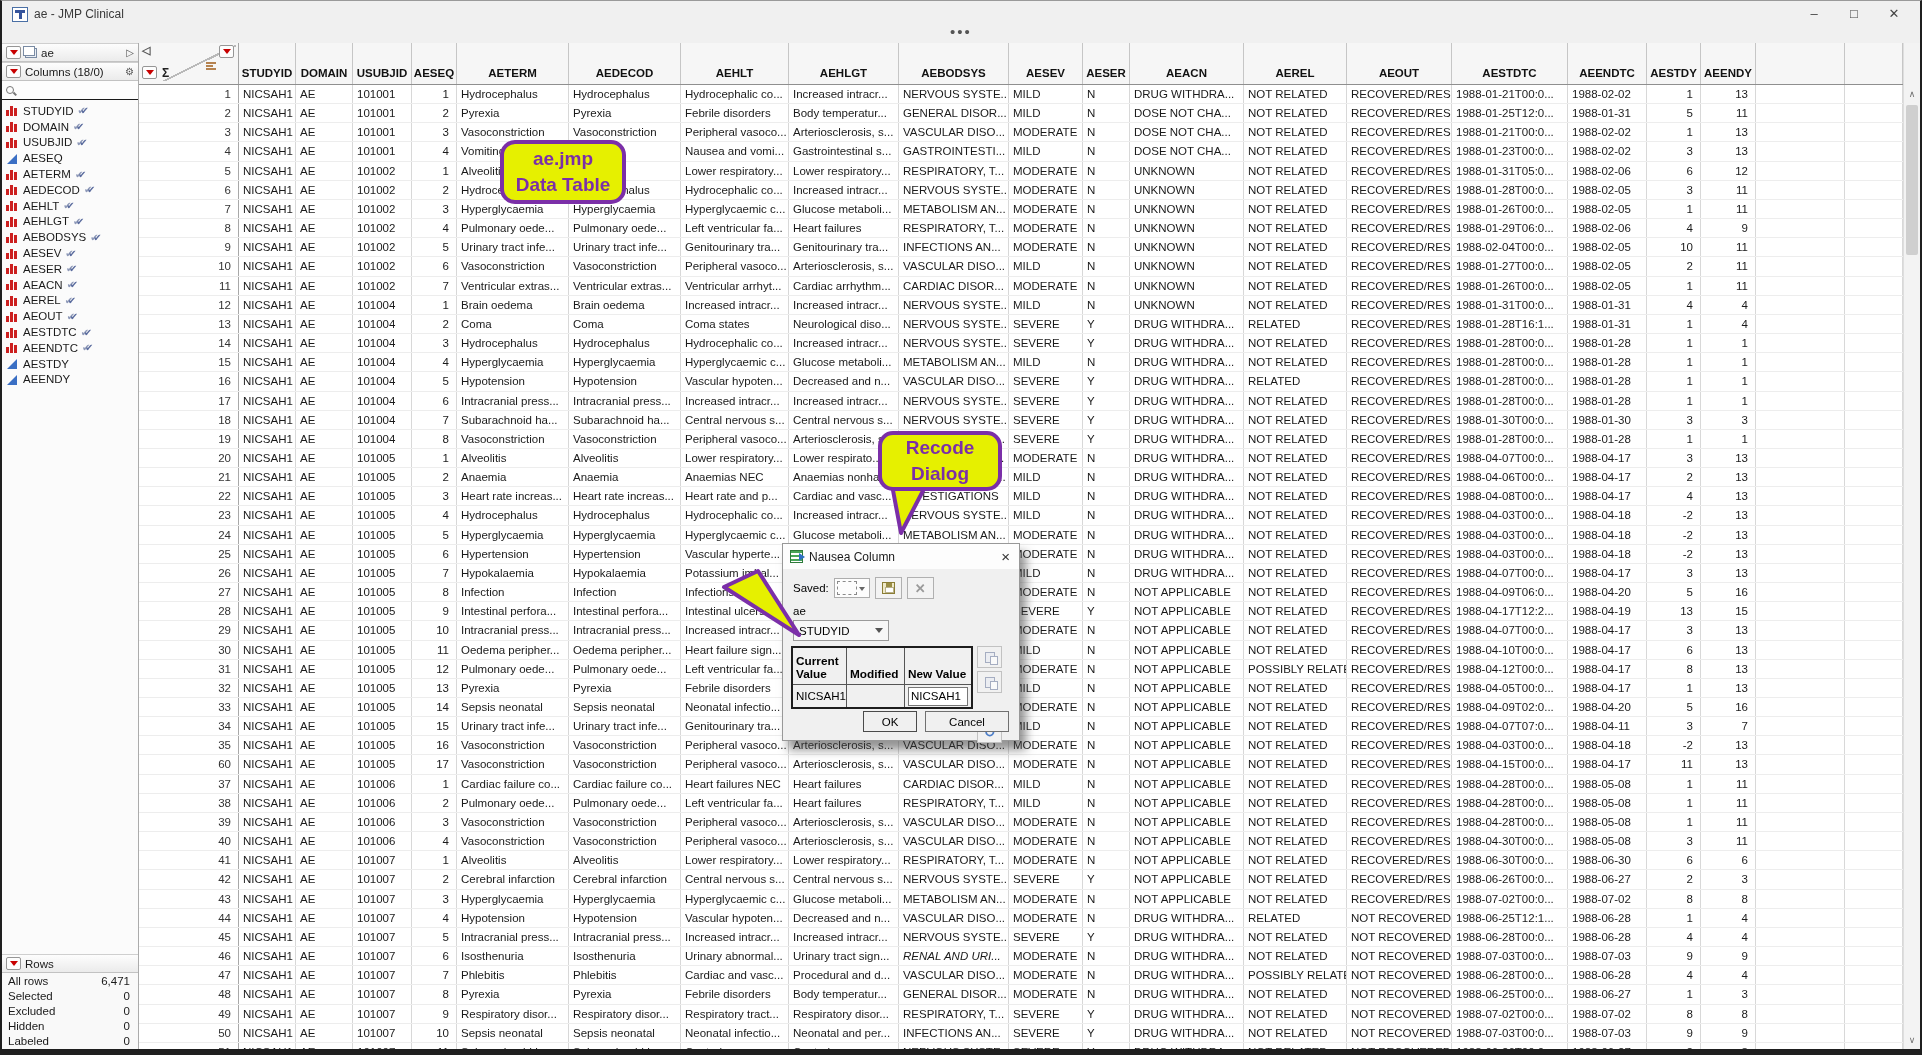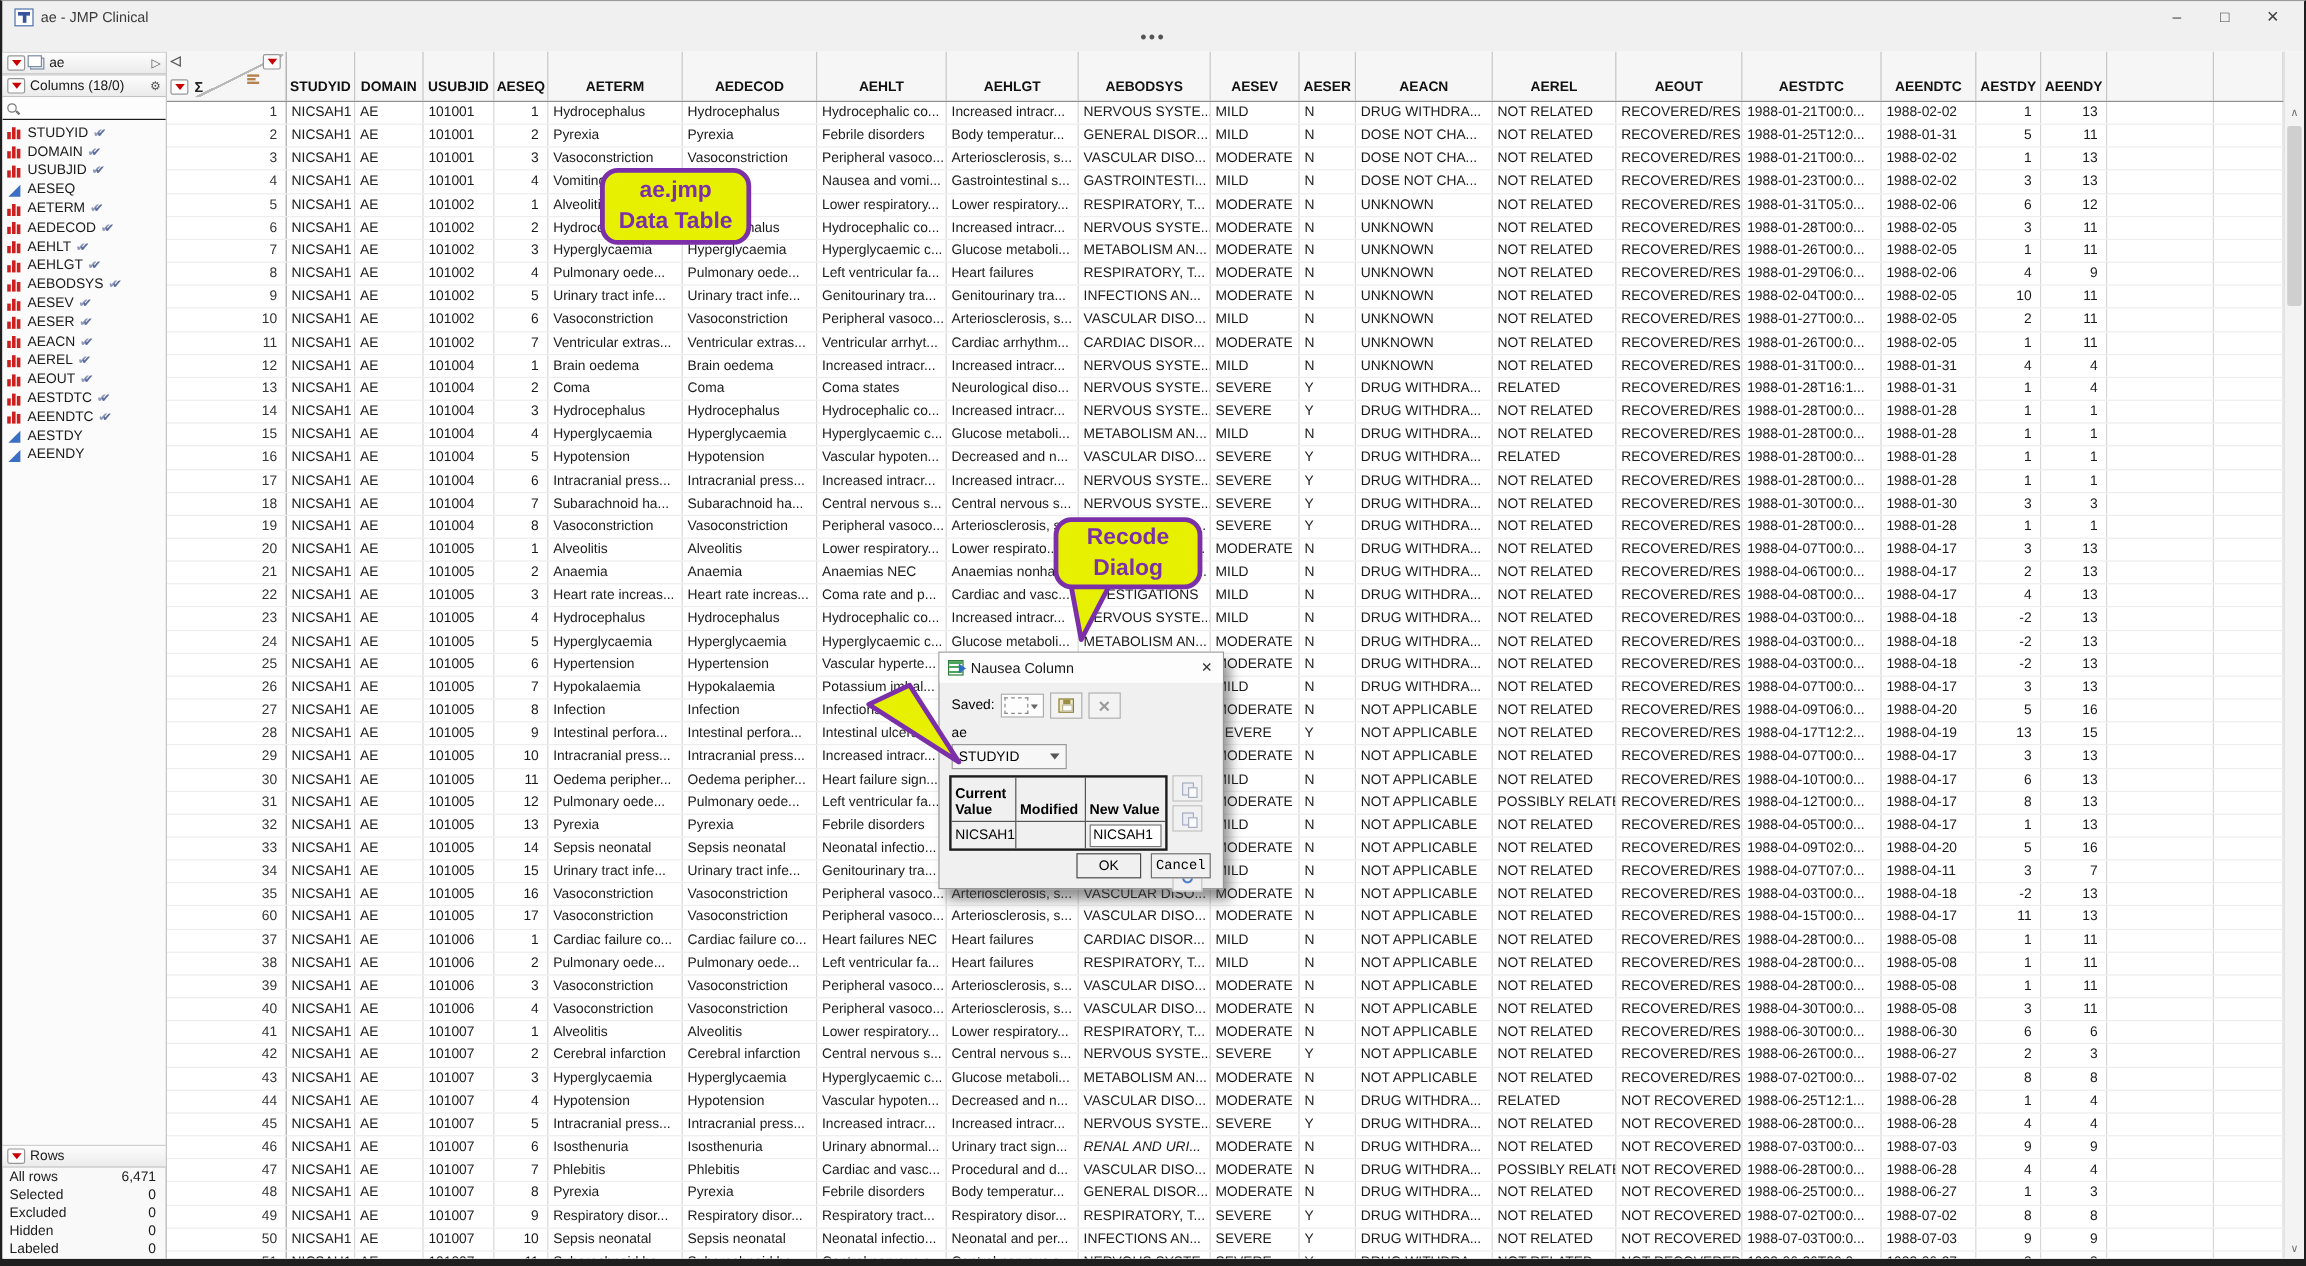--- a/index.html
+++ b/index.html
@@ -104,21 +104,21 @@
   .rg-d{height:23px;border-top:1px solid #555;display:flex;align-items:center;padding:0 3px;}
   .nv-input{width:100%;height:19px;border:1px solid #777;background:#fff;font:11.5px "Liberation Sans",sans-serif;padding:0 2px;}
   .sidebtns{position:absolute;left:194px;top:102px;display:flex;flex-direction:column;gap:3px;}
   .sbtn{width:25px;height:22px;border:1px solid #c2c2c2;background:#f1f1f1;display:flex;align-items:center;justify-content:center;}
   .pasteic{width:10px;height:11px;border:1px solid #7d8aa8;background:#e8ecf4;position:relative;opacity:.65;}
   .pasteic::after{content:'';position:absolute;right:-4px;bottom:-3px;width:6px;height:7px;background:#fff;border:1px solid #7d8aa8;}
   .sbtn.refresh{margin-top:25px;color:#4d7ec8;font-size:14px;font-weight:bold;}
   .dlg-actions{position:absolute;right:10px;bottom:8px;display:flex;gap:8px;}
   .dbtn{height:21px;background:#f0f0f0;border:1px solid #707070;font-size:11.5px;padding:0 4px;display:flex;align-items:center;justify-content:center;font-family:"Liberation Sans",sans-serif;}
   .dbtn.ok{width:54px;border-color:#4a4a4a;}
-  .dbtn.cancel{width:50px;font-family:Liberation Mono, monospace;}
+  .dbtn.cancel{width:84px;}
   
   .callout{position:absolute;z-index:30;background:#e6f000;border:4px solid #7b2fa8;border-radius:15px;
            color:#7b2fa8;font-weight:bold;font-size:19px;text-align:center;display:flex;flex-direction:column;justify-content:center;line-height:1.35;}
   .tailsvg{position:absolute;z-index:29;}
   .tailsvg polygon{fill:#e6f000;stroke:#7b2fa8;stroke-width:4;stroke-linejoin:round;}
   .callout.text-over{z-index:32;}
 </style>
 </head>
 <body>
 
@@ -861,21 +861,21 @@
             <div class="cell" style="width: 58px;"></div>
           </div>
           <div class="trow">
             <div class="cell right rownum" style="width: 100px;">22</div>
             <div class="cell" style="width: 57px;">NICSAH1</div>
             <div class="cell" style="width: 57px;">AE</div>
             <div class="cell" style="width: 59px;">101005</div>
             <div class="cell right" style="width: 45px;">3</div>
             <div class="cell" style="width: 112px;">Heart rate increas...</div>
             <div class="cell" style="width: 112px;">Heart rate increas...</div>
-            <div class="cell" style="width: 108px;">Coma rate and p...</div>
+            <div class="cell" style="width: 108px;">Heart rate and p...</div>
             <div class="cell" style="width: 110px;">Cardiac and vasc...</div>
             <div class="cell" style="width: 110px;">INVESTIGATIONS</div>
             <div class="cell" style="width: 74px;">MILD</div>
             <div class="cell" style="width: 47px;">N</div>
             <div class="cell" style="width: 114px;">DRUG WITHDRA...</div>
             <div class="cell" style="width: 103px;">NOT RELATED</div>
             <div class="cell" style="width: 105px;">RECOVERED/RES...</div>
             <div class="cell" style="width: 116px;">1988-04-08T00:0...</div>
             <div class="cell" style="width: 79px;">1988-04-17</div>
             <div class="cell right" style="width: 54px;">4</div>

